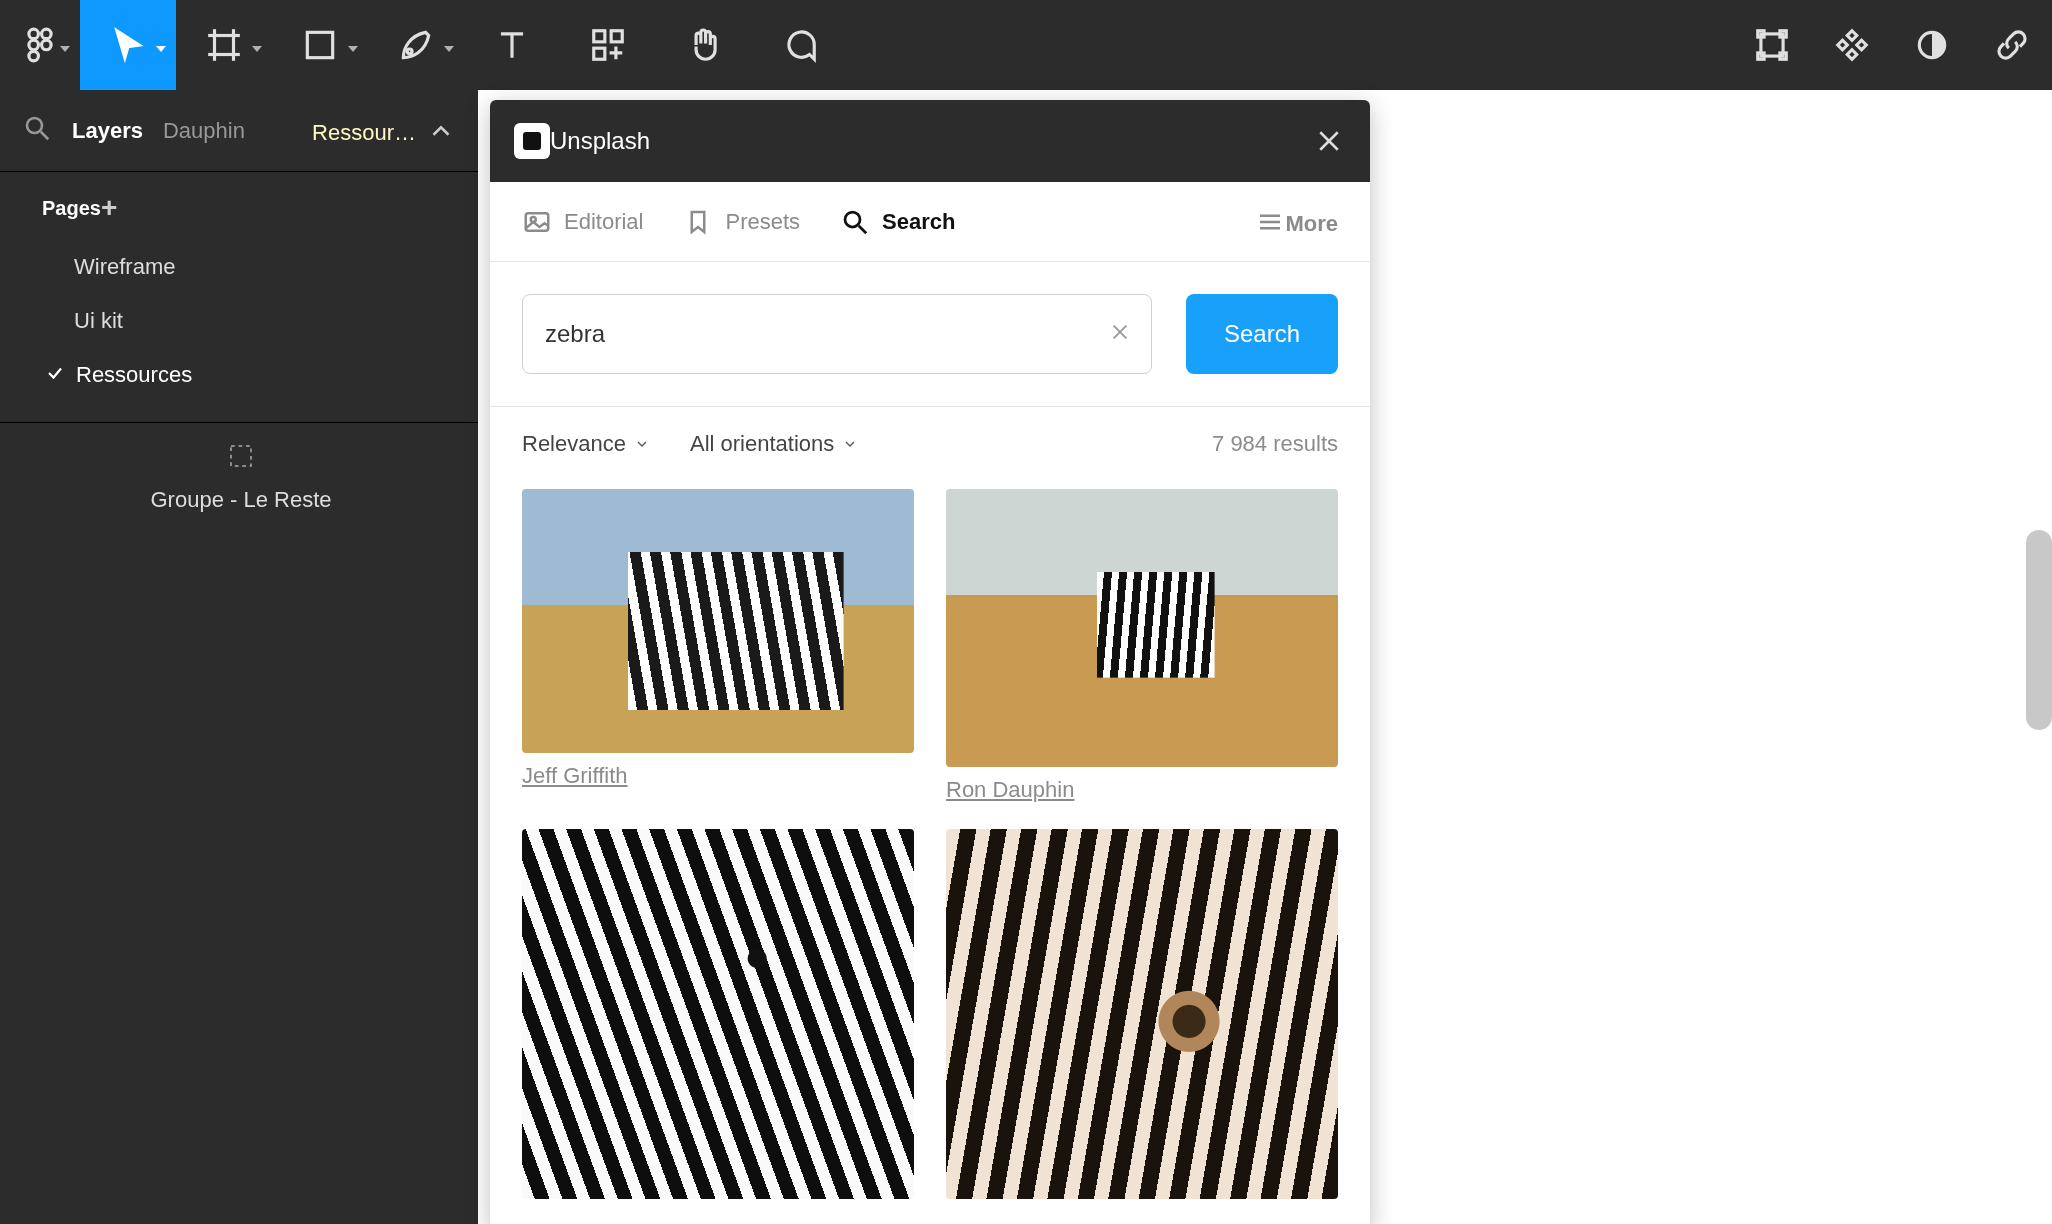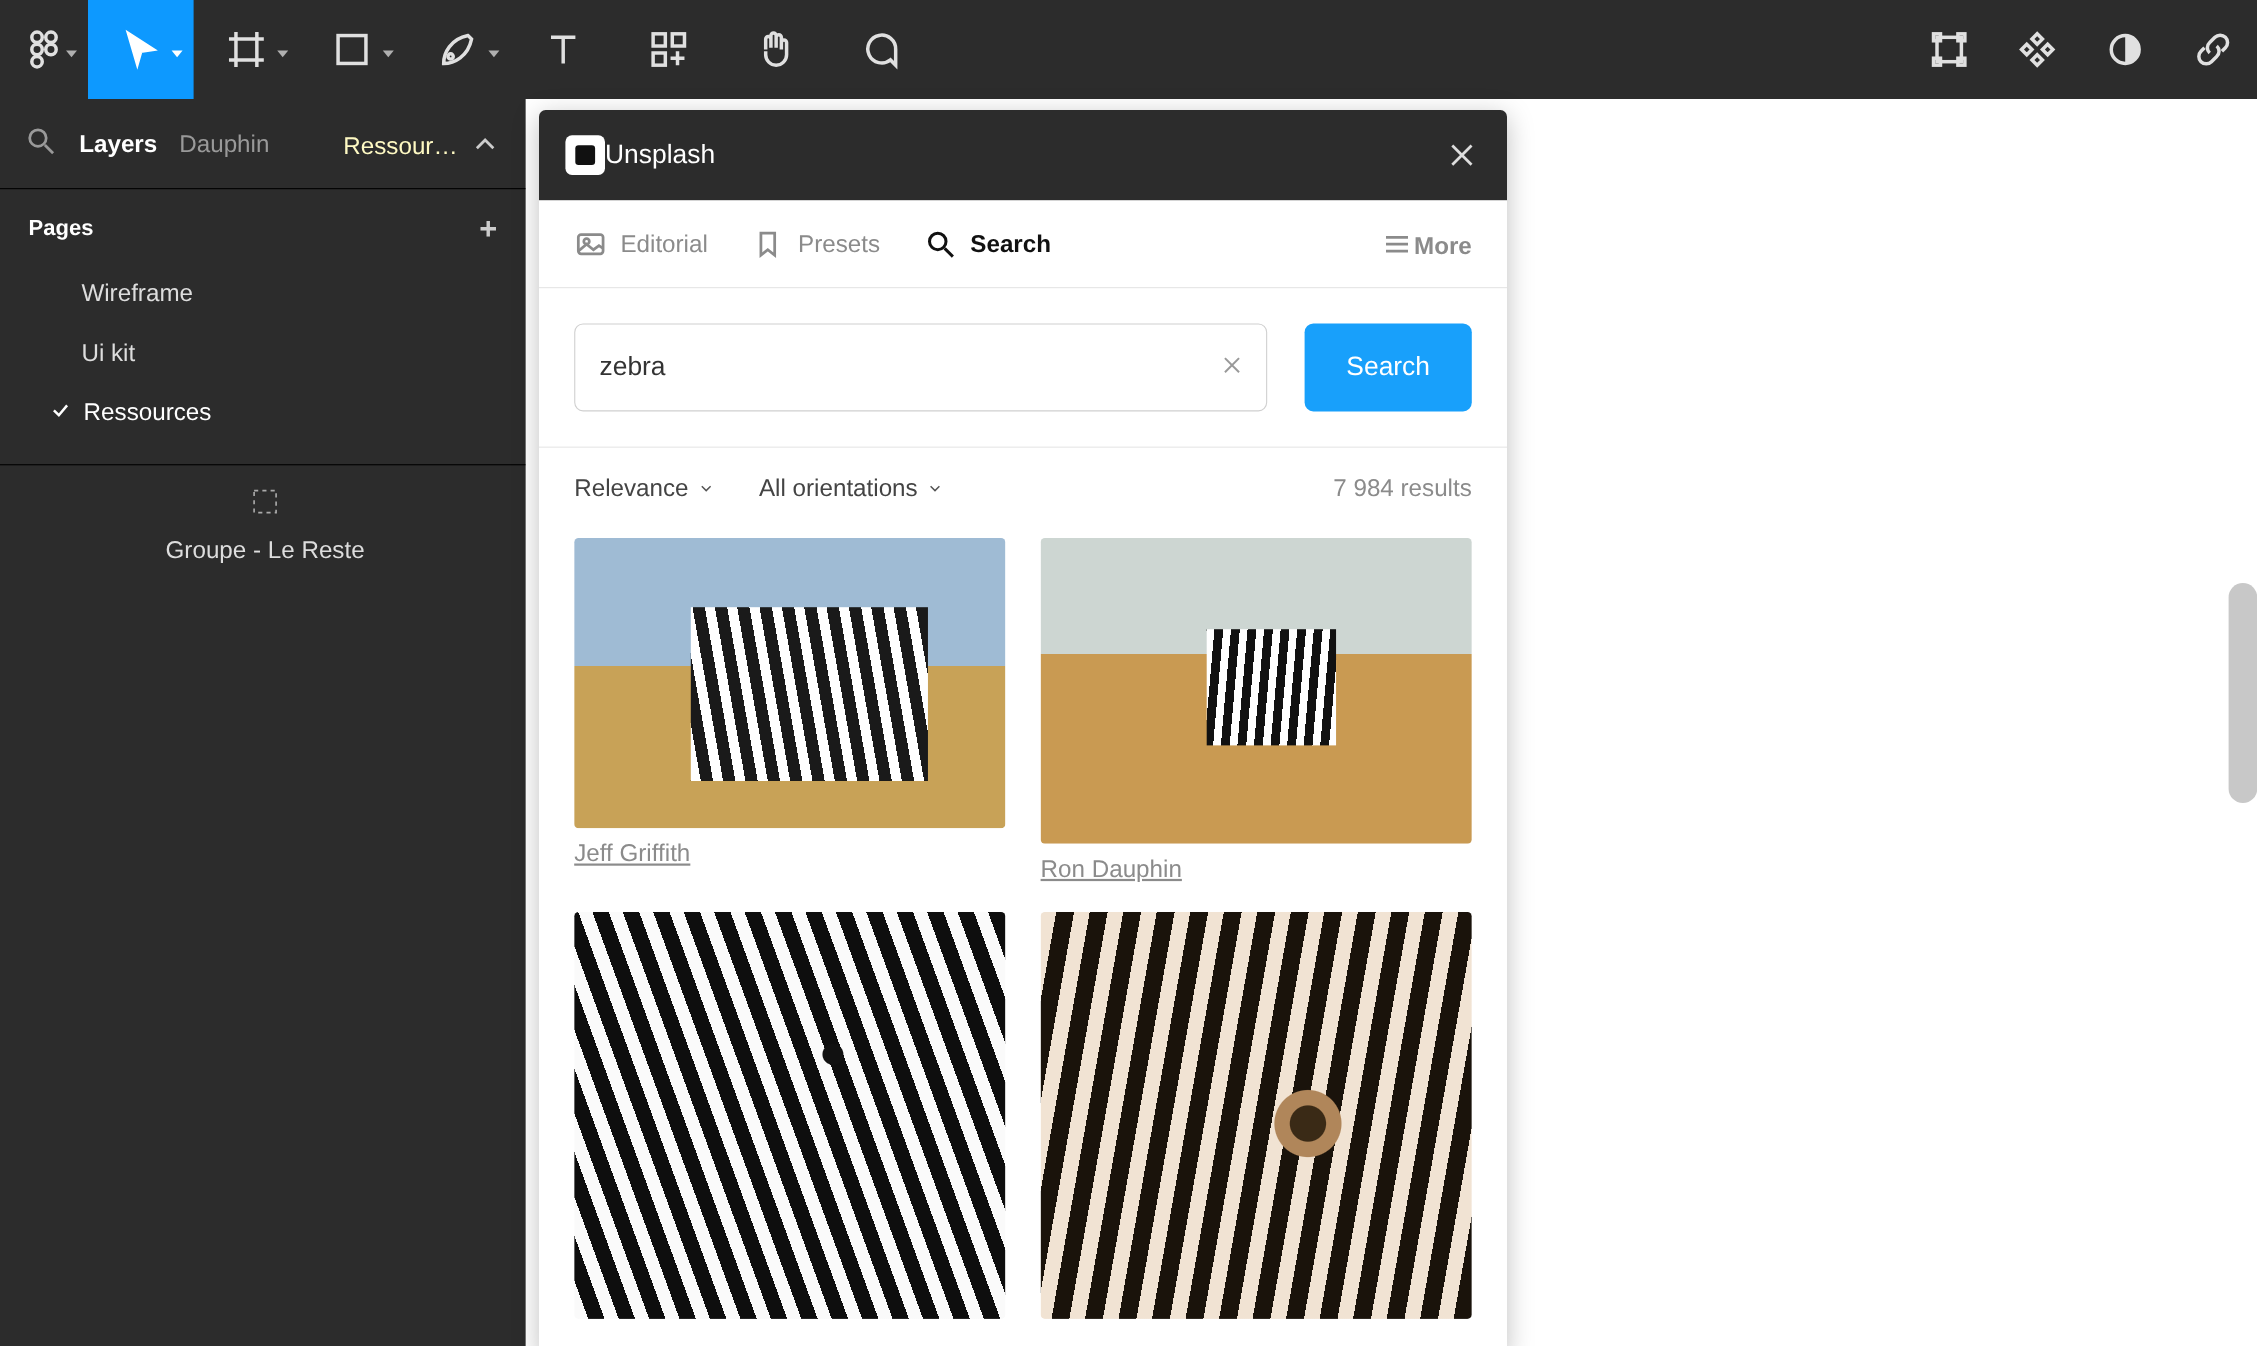--- a/index.html
+++ b/index.html
@@ -67,23 +67,23 @@
     padding: 0 22px;
     gap: 20px;
     border-bottom: 1px solid #000;
     font-size: 22px;
   }
   .sb-tabs .search-ico { color: #999; }
   .sb-tab { color: #999; cursor: pointer; }
   .sb-tab.active { color: #fff; font-weight: 600; }
   .sb-dropdown { margin-left: auto; color: #fef9c3; display: flex; align-items: flex-end; gap: 10px; }
   .sb-section-hdr {
-    display: flex; align-items: center; justify-content: space-between;
+    display: flex; align-items: center; 
     padding: 20px 26px 10px;
-    font-size: 20px; font-weight: 600;
+    font-size: 20px; font-weight: 600; margin-left: 16px;
   }
   .plus-ico { font-size: 28px; color: #ccc; cursor: pointer; }
   .page-list { padding: 6px 0 20px; }
   .page-item {
     padding: 14px 26px 14px 74px;
     font-size: 22px; color: #ddd;
     cursor: pointer;
   }
   .page-item.ressources {
     padding-left: 46px;

